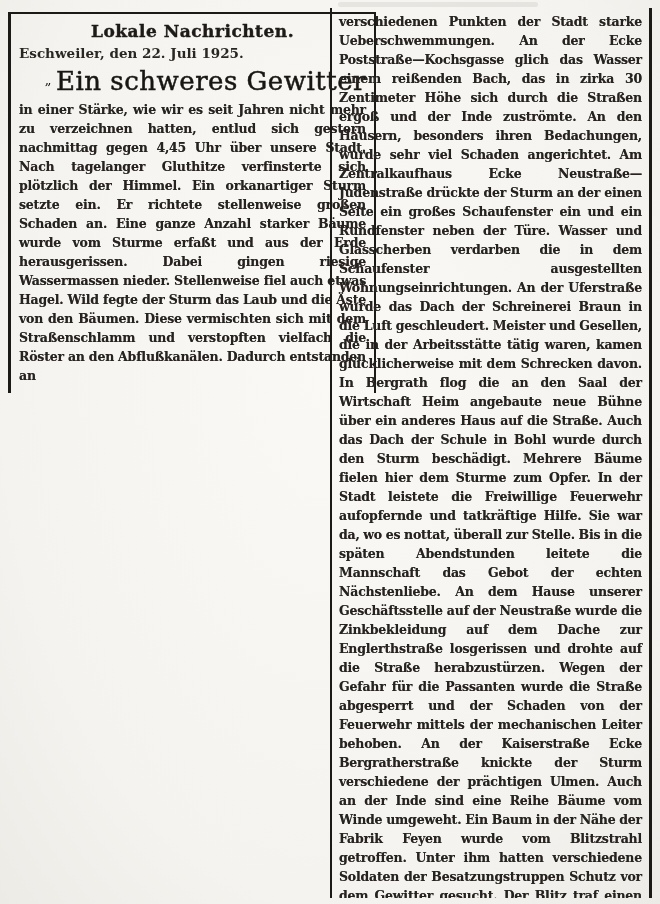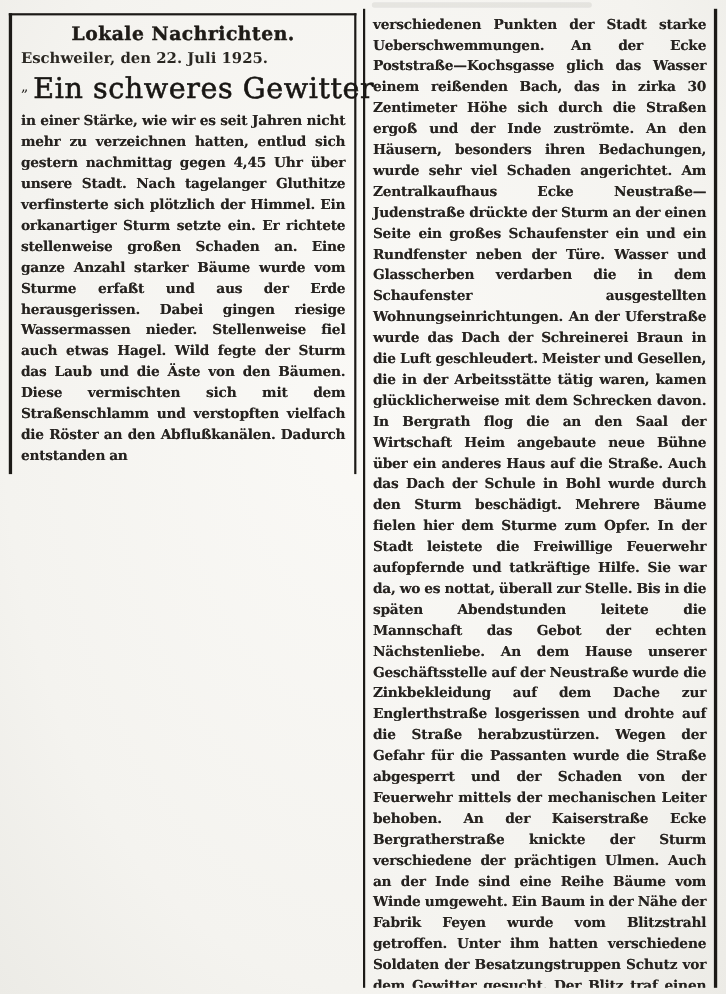--- a/index.html
+++ b/index.html
@@ -18,21 +18,21 @@
     position: absolute;
     inset: 0;
     background:
       radial-gradient(ellipse at 50% 40%, #faf9f6 0%, #f4f3ef 70%, #ecebe6 100%);
   }
   
   .left-box {
     position: absolute;
     left: 8px;
     top: 12px;
-    width: 316px;
+    width: 368px;
     min-height: 248px;
     border-top: 2px solid #1c1a17;
     border-left: 3px solid #1c1a17;
     border-right: 2px solid #1c1a17;
     box-sizing: border-box;
     padding: 5px 8px 8px 8px;
     color: #23201c;
   }
   .section-title {
     text-align: center;

